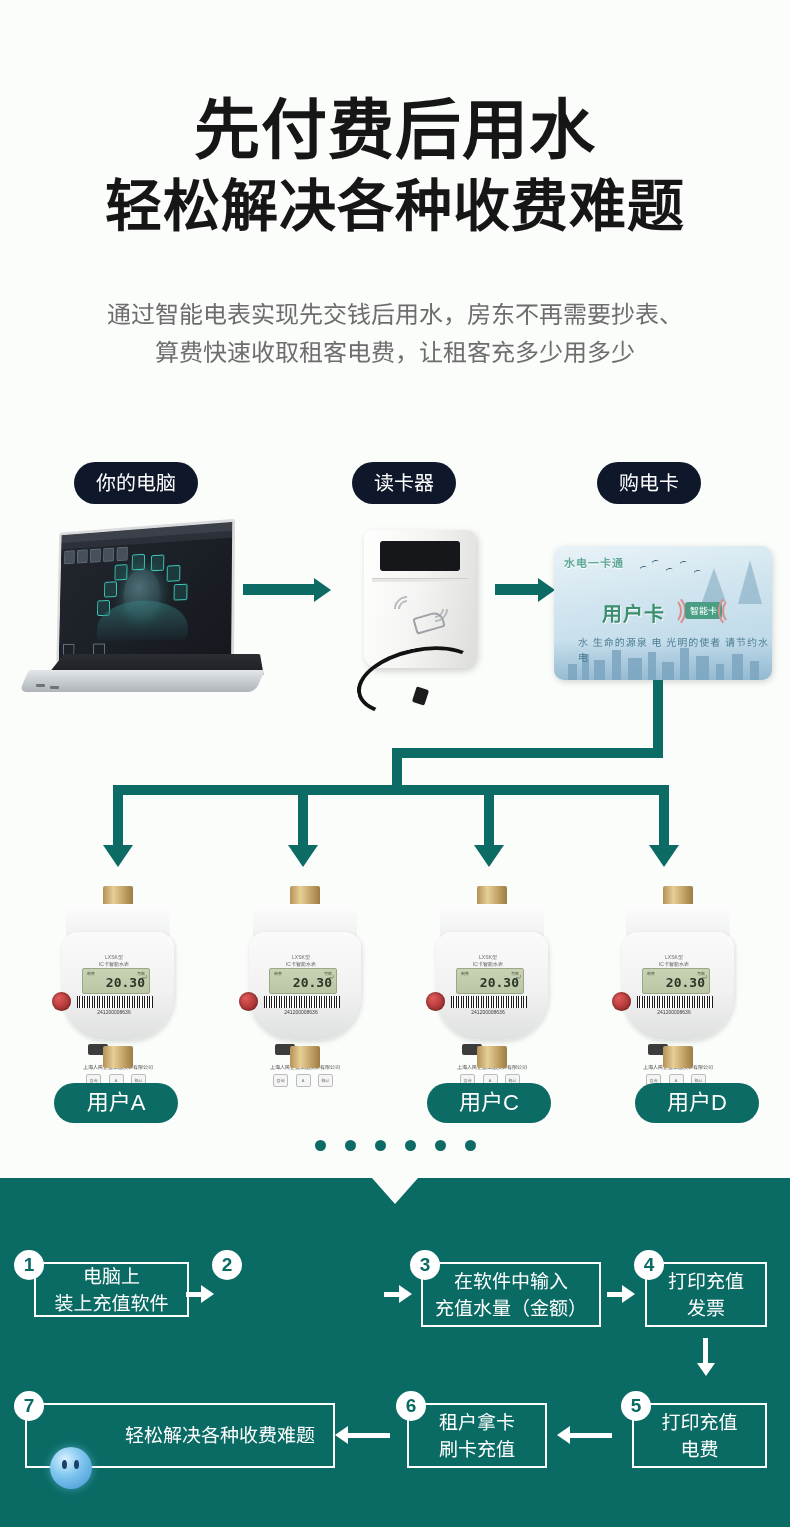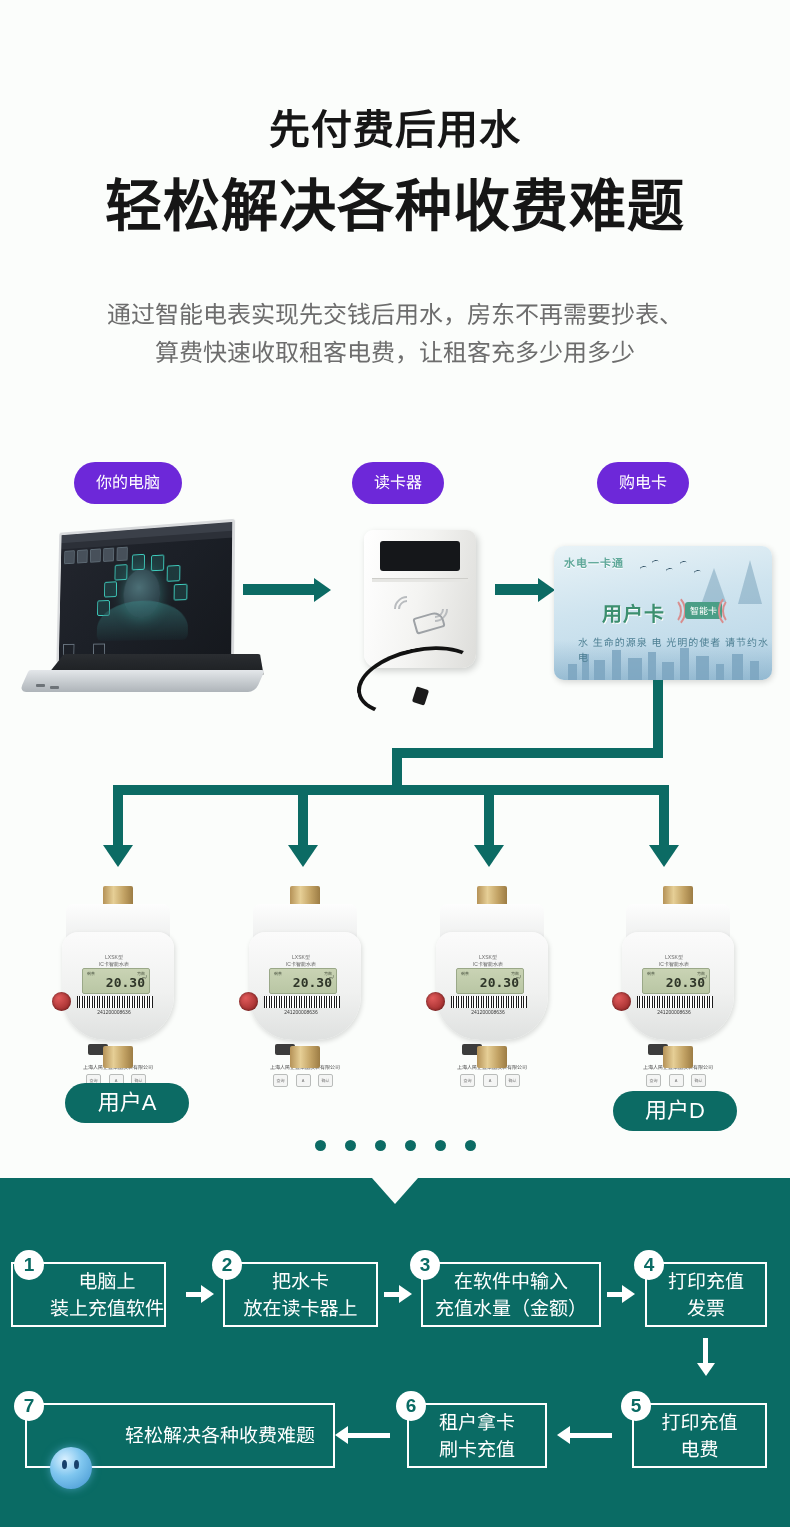--- a/index.html
+++ b/index.html
@@ -9,43 +9,43 @@
     background:#fbfdfb;
     font-family:"Liberation Sans","DejaVu Sans",sans-serif;
   }
   .page{position:relative;width:790px;height:1527px;}
 
   
   .headline{
     position:absolute;left:0;top:92px;width:790px;text-align:center;
     color:#161616;font-weight:bold;letter-spacing:1px;
   }
-  .headline .l1{font-size:41px;line-height:76px;display:block;}
+  .headline .l1{font-size:66px;line-height:76px;display:block;}
   .headline .l2{font-size:57px;line-height:76px;display:block;}
   .subtitle{
     position:absolute;left:45px;top:296px;width:700px;text-align:center;
     color:#6d6d6d;font-size:24px;line-height:38px;
   }
 
   
   .pill{
-    position:absolute;background:#6d28d9;color:#ffffff;
-    border-radius:26px;font-size:16px;line-height:42px;height:42px;
+    position:absolute;background:#0f172a;color:#ffffff;
+    border-radius:26px;font-size:20px;line-height:42px;height:42px;
     text-align:center;white-space:nowrap;padding:0 22px;
   }
   .pill-pc{left:74px;top:462px;}
   .pill-reader{left:352px;top:462px;}
   .pill-card{left:597px;top:462px;}
 
   .user-pill{
     position:absolute;background:#0c6b64;color:#ffffff;
     border-radius:22px;font-size:22px;line-height:40px;height:40px;
     width:124px;text-align:center;top:1083px;
   }
-  .up1{left:65px;} .up2{left:240px;} .up3{left:427px;} .up4{left:613px;margin-top:8px;}
+  .up1{left:54px;} .up2{left:240px;} .up3{left:427px;} .up4{left:635px;}
 
   
   .laptop{position:absolute;left:18px;top:517px;width:248px;height:175px;}
   .lt-screen{
     position:absolute;left:14px;top:0px;width:196px;height:140px;
     background:linear-gradient(135deg,#23262e 0%,#1b1f26 55%,#15181d 100%);
     border:3px solid #d9dbdd;border-radius:3px;
     transform:perspective(420px) rotateY(-13deg) rotateX(2deg);
     transform-origin:bottom right;overflow:hidden;
   }
@@ -518,51 +518,46 @@
         <span>查询</span>
         <span>A</span>
         <span>确认</span>
       </div>
     </div>
     <div class="mt-seal"></div>
     <div class="mt-pipe-bot"></div>
   </div>
 
   <div class="user-pill up1">用户A</div>
+  <div class="user-pill up3">用户C</div>
   <div class="user-pill up4">用户D</div>
 
   <div class="dots">
     <i></i>
     <i></i>
     <i></i>
     <i></i>
     <i></i>
     <i></i>
   </div>
 
   <div class="panel">
     <div class="panel-notch"></div>
 
     <div class="badge" style="left:14px;top:72px;">1</div>
-    <div class="step" style="left:11px;top:84px;width:155px;height:65px;justify-content:flex-end;">
+    <div class="step" style="left:34px;top:84px;width:155px;height:55px;">
       <span>
         <span>电脑上</span><br>
         <span>装上充值软件</span>
       </span>
     </div>
     <div class="s-bar-h" style="left:186px;top:114px;width:16px;"></div>
     <div class="s-arrow-r" style="left:201px;top:107px;"></div>
 
     <div class="badge" style="left:212px;top:72px;">2</div>
-    <div class="step" style="left:223px;top:84px;width:155px;height:65px;">
-      <span>
-        <span>把水卡</span><br>
-        <span>放在读卡器上</span>
-      </span>
-    </div>
     <div class="s-bar-h" style="left:384px;top:114px;width:16px;"></div>
     <div class="s-arrow-r" style="left:399px;top:107px;"></div>
 
     <div class="badge" style="left:410px;top:72px;">3</div>
     <div class="step" style="left:421px;top:84px;width:180px;height:65px;">
       <span>
         <span>在软件中输入</span><br>
         <span>充值水量（金额）</span>
       </span>
     </div>

